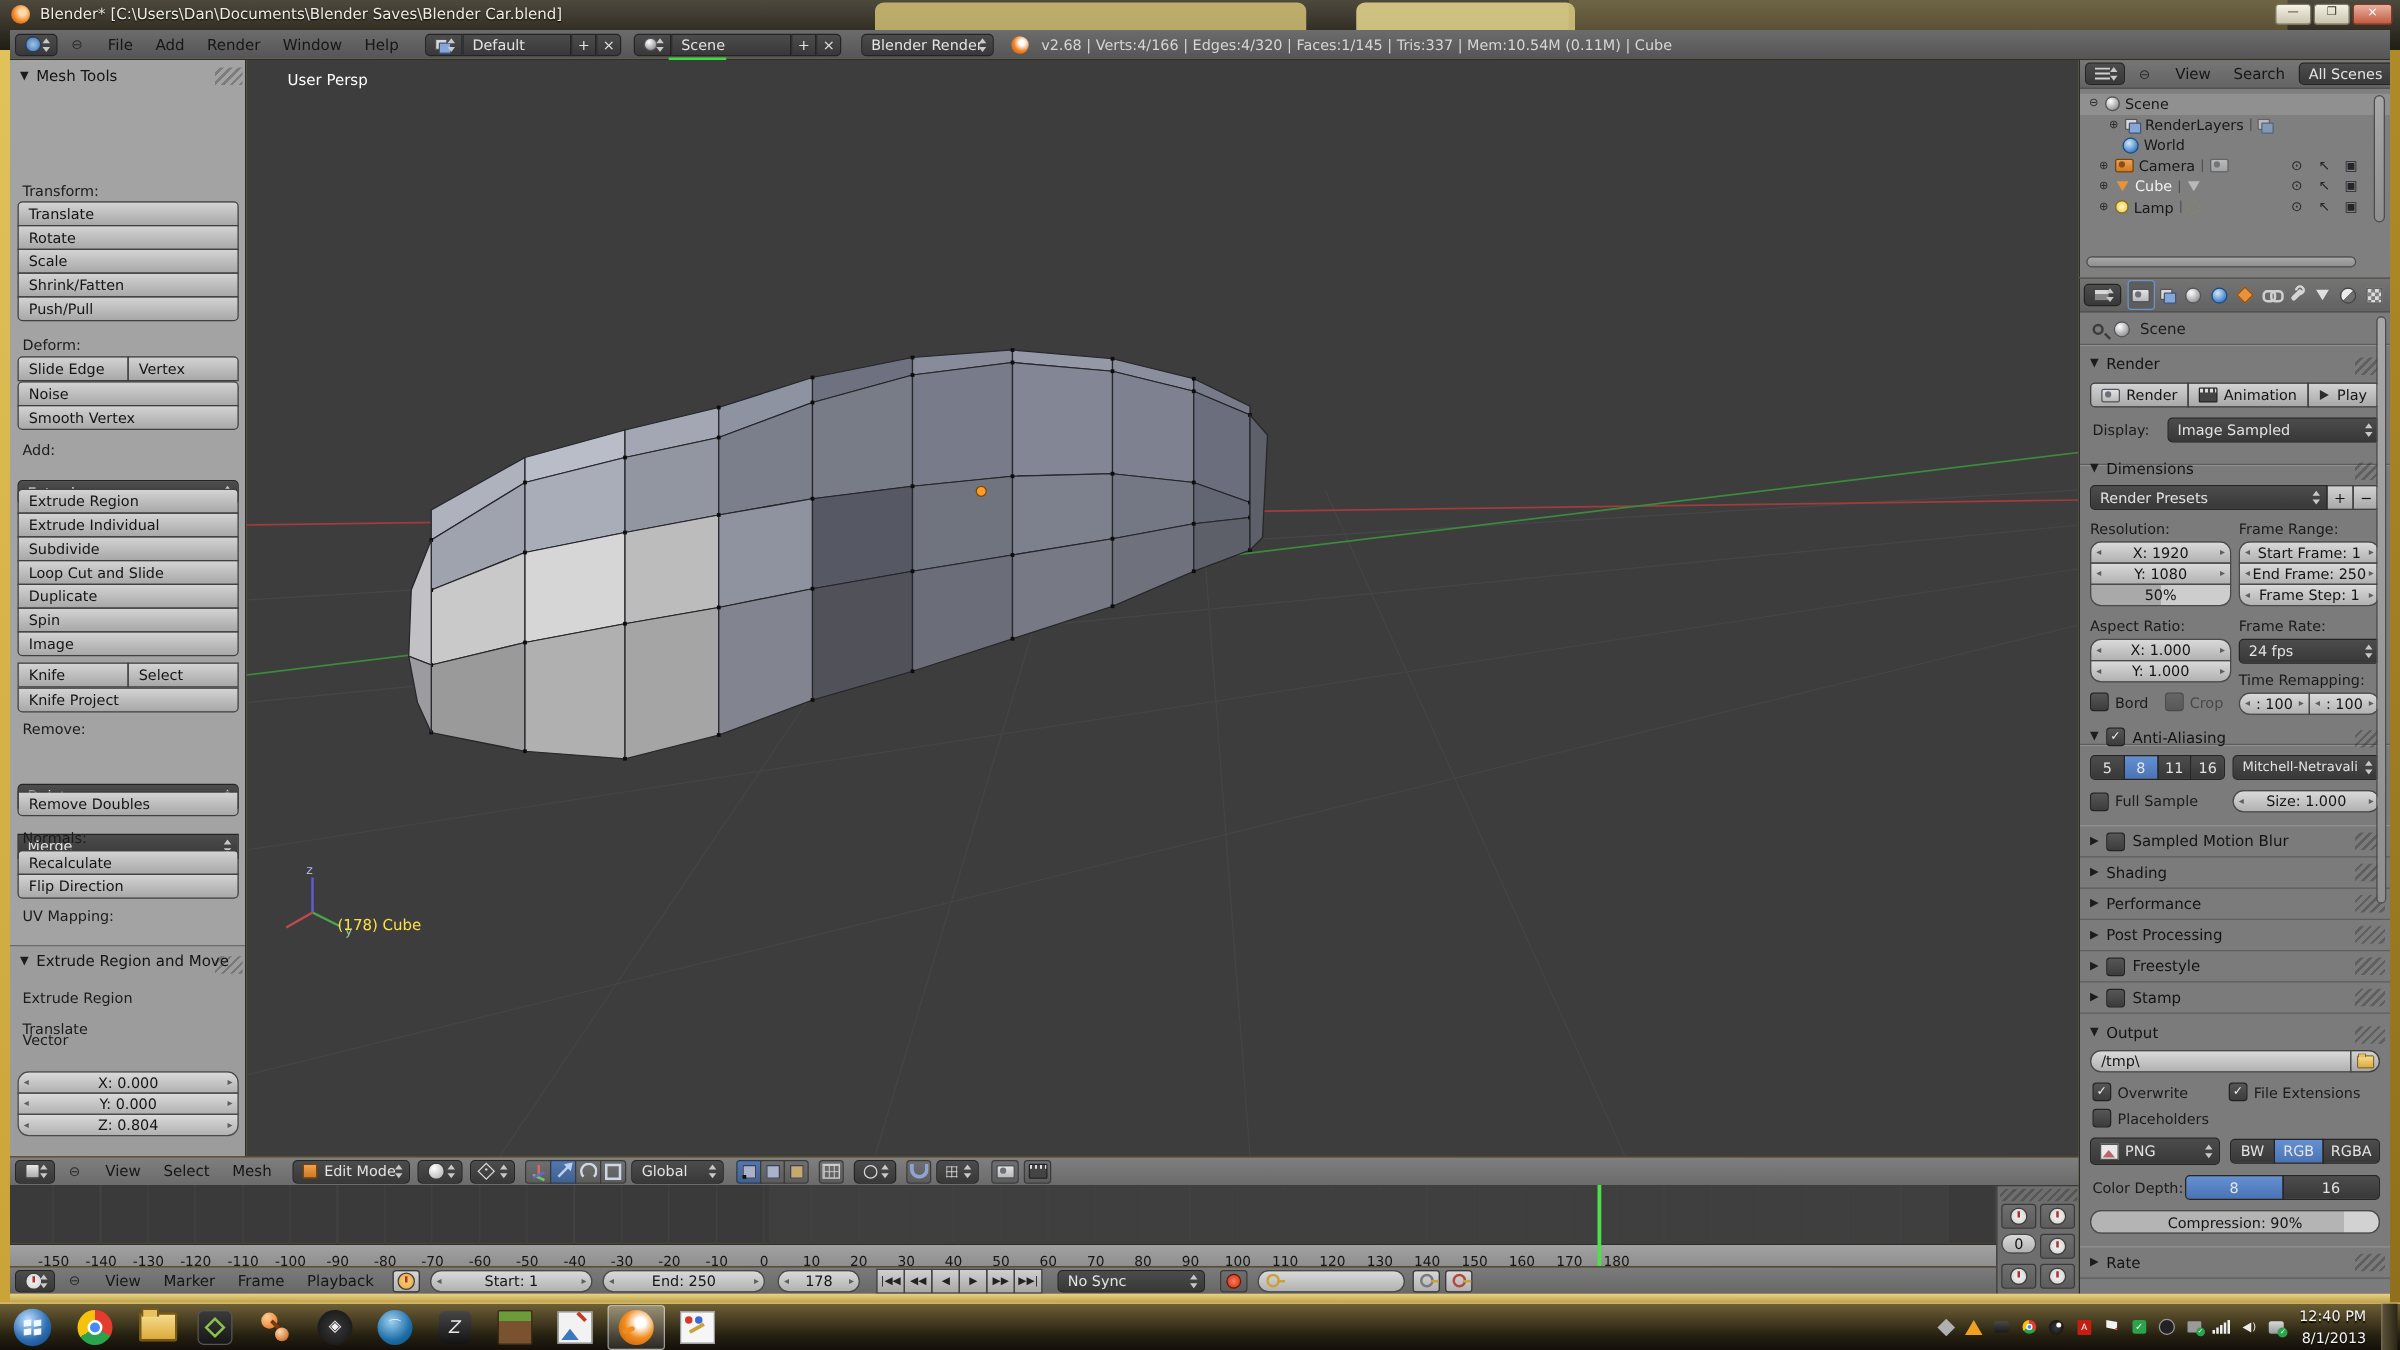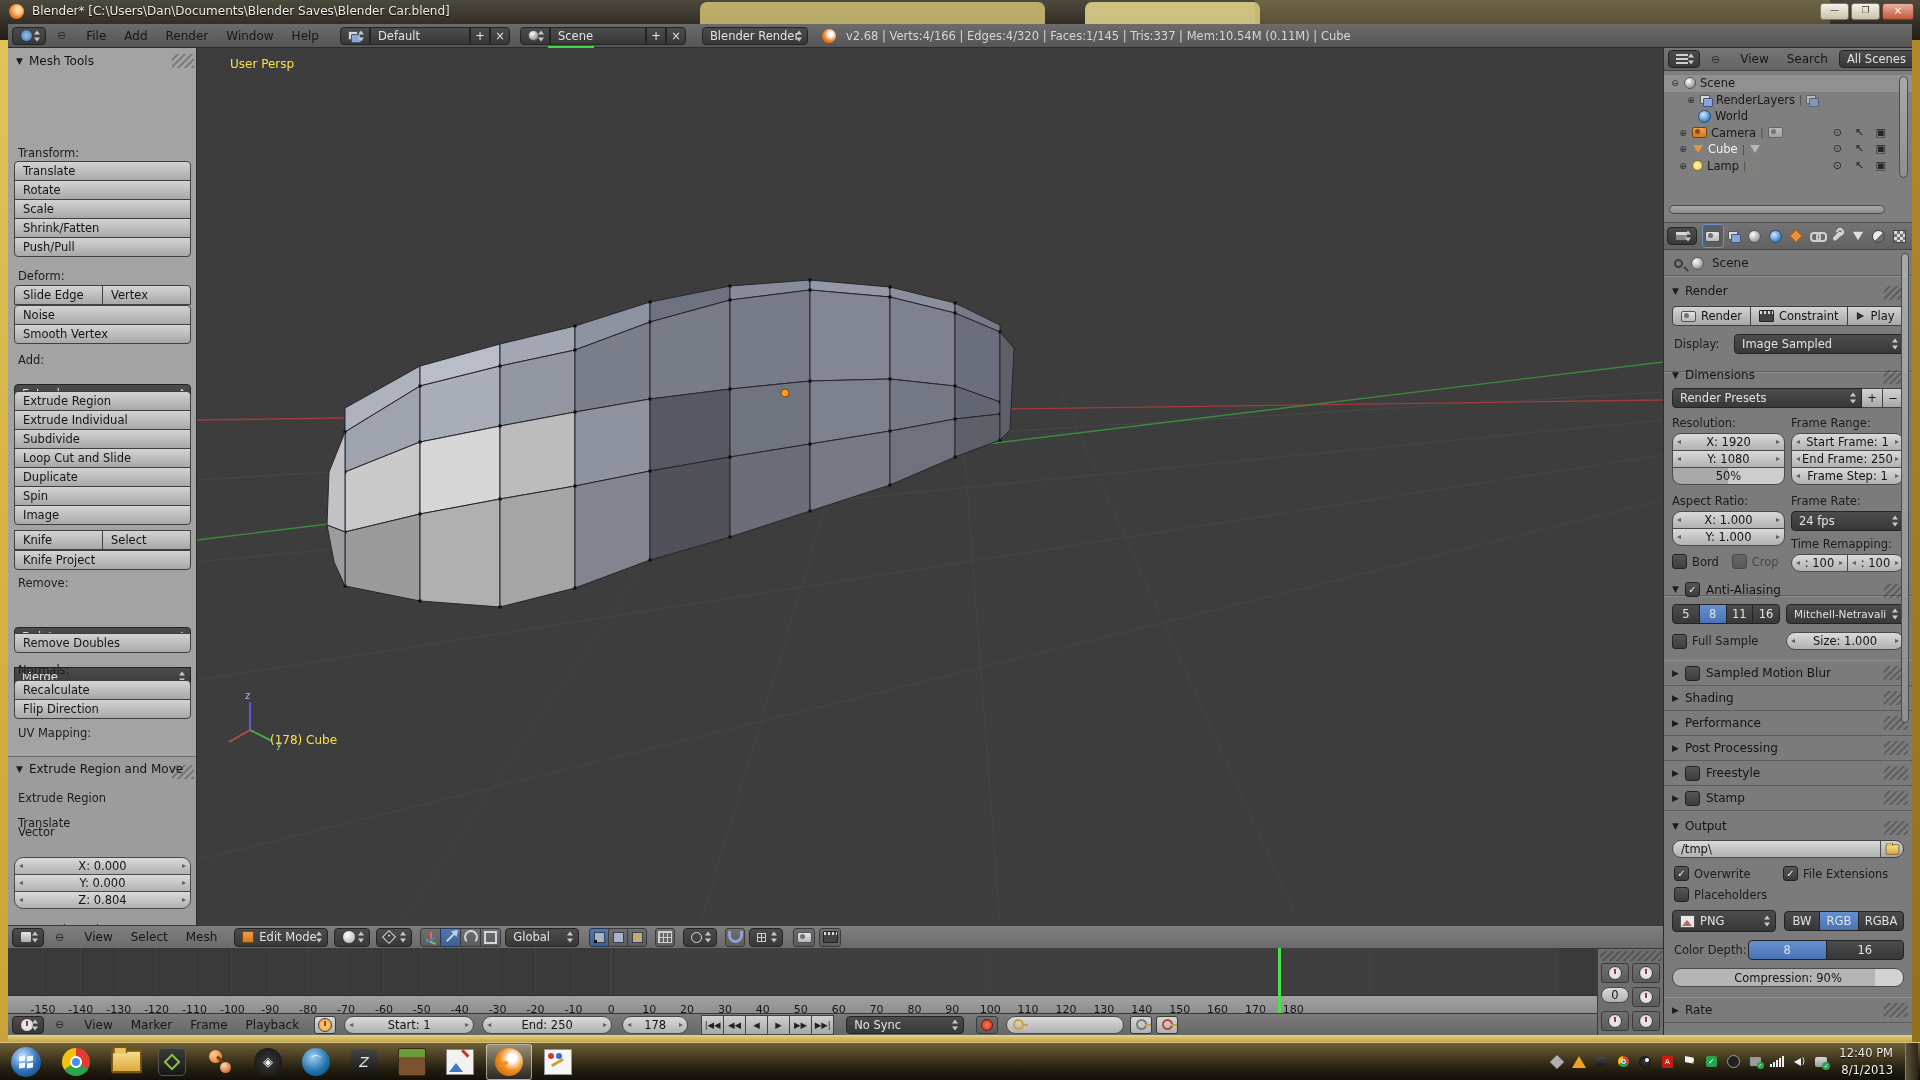--- a/index.html
+++ b/index.html
@@ -134,21 +134,21 @@
       <span class="menu">Add</span>
       <span class="menu">Render</span>
       <span class="menu">Window</span>
       <span class="menu">Help</span>
     </div>
   <div class="flex" style="margin-left:10px">
     <div class="dd" style="width:30px;height:18px;border-radius:4px 0 0 4px">
         <span class="mi mi-layers"></span>
         <span class="updn"></span>
       </div>
-    <div class="dd" style="width:100px;height:18px;border-radius:0">
+    <div class="dd" style="width:87px;height:18px;border-radius:0">
         <span>Default</span>
       </div>
     <div class="dd" style="width:20px;height:18px;border-radius:0;justify-content:center;padding:0">+</div>
     <div class="dd" style="width:20px;height:18px;border-radius:0 4px 4px 0;justify-content:center;padding:0">×</div>
   </div>
   <div class="flex" style="margin-left:8px;position:relative">
     <div class="dd" style="width:30px;height:18px;border-radius:4px 0 0 4px">
         <span class="mi mi-ball" style="width:9px;height:9px"></span>
         <span class="updn"></span>
       </div>
@@ -367,21 +367,21 @@
       <circle cx="785" cy="393" r="4" fill="#ff9b2b" stroke="#7a4a00"></circle>
       <g>
         <line x1="250" y1="730" x2="250" y2="702" stroke="#5c5cd6" stroke-width="2"></line>
         <line x1="250" y1="730" x2="272" y2="741" stroke="#4aa84a" stroke-width="2"></line>
         <line x1="250" y1="730" x2="229" y2="742" stroke="#c04a4a" stroke-width="2"></line>
         <text x="245" y="699" font-size="10" fill="#b4b4e4">z</text>
         <text x="276" y="748" font-size="10" fill="#9ccc9c">y</text>
       </g>
     </g>
   </svg>
-  <span class="p" style="left:33px;top:9px;font-size:12px;color:#fde047">User Persp</span>
+  <span class="p" style="left:33px;top:9px;font-size:12px;color:#ffffff">User Persp</span>
   <span class="p" style="left:73px;top:685px;font-size:12px;color:#fde047">(178) Cube</span>
 </div>
 
 <div class="p flex" id="vp-header" style="left:8px;top:925px;width:1655px;height:23px;background:linear-gradient(#7f7f7f,#6b6b6b);border-top:1px solid #3a3a3a;gap:2px;padding:0 4px">
   <div class="dd" style="width:32px;height:19px">
       <span class="mi" style="width:10px;height:10px;background:linear-gradient(#e8e8e8,#aaa);border:1px solid #444;border-radius:2px"></span>
       <span class="updn"></span>
     </div>
   <span class="menu" style="color:#2a2a2a;font-size:11px">⊖</span>
   <div class="flex">
@@ -654,21 +654,21 @@
       <span>Render</span>
     <span class="grip p" style="right:4px;top:2px;width:24px;height:14px"></span>
   </div>
   <div class="flex" style="padding:8px 8px 0 8px;gap:0">
     <div class="btn" style="flex:1.05;border-radius:4px 0 0 4px;gap:5px">
         <span class="mi mi-cam"></span>
         <span>Render</span>
       </div>
     <div class="btn" style="flex:1.15;border-radius:0;margin-left:-1px;gap:5px">
         <span class="mi mi-clap"></span>
-        <span>Constraint</span>
+        <span>Animation</span>
       </div>
     <div class="btn" style="flex:1;border-radius:0 4px 4px 0;margin-left:-1px;gap:6px">
         <span class="mi mi-play" style="transform:scale(.8)"></span>
         <span>Play</span>
       </div>
   </div>
   <div class="flex" style="padding:8px 8px 0 10px;gap:8px">
     <span class="lbl" style="width:52px">Display:</span>
     <div class="dd" style="flex:1;height:20px">
         <span>Image Sampled</span>

